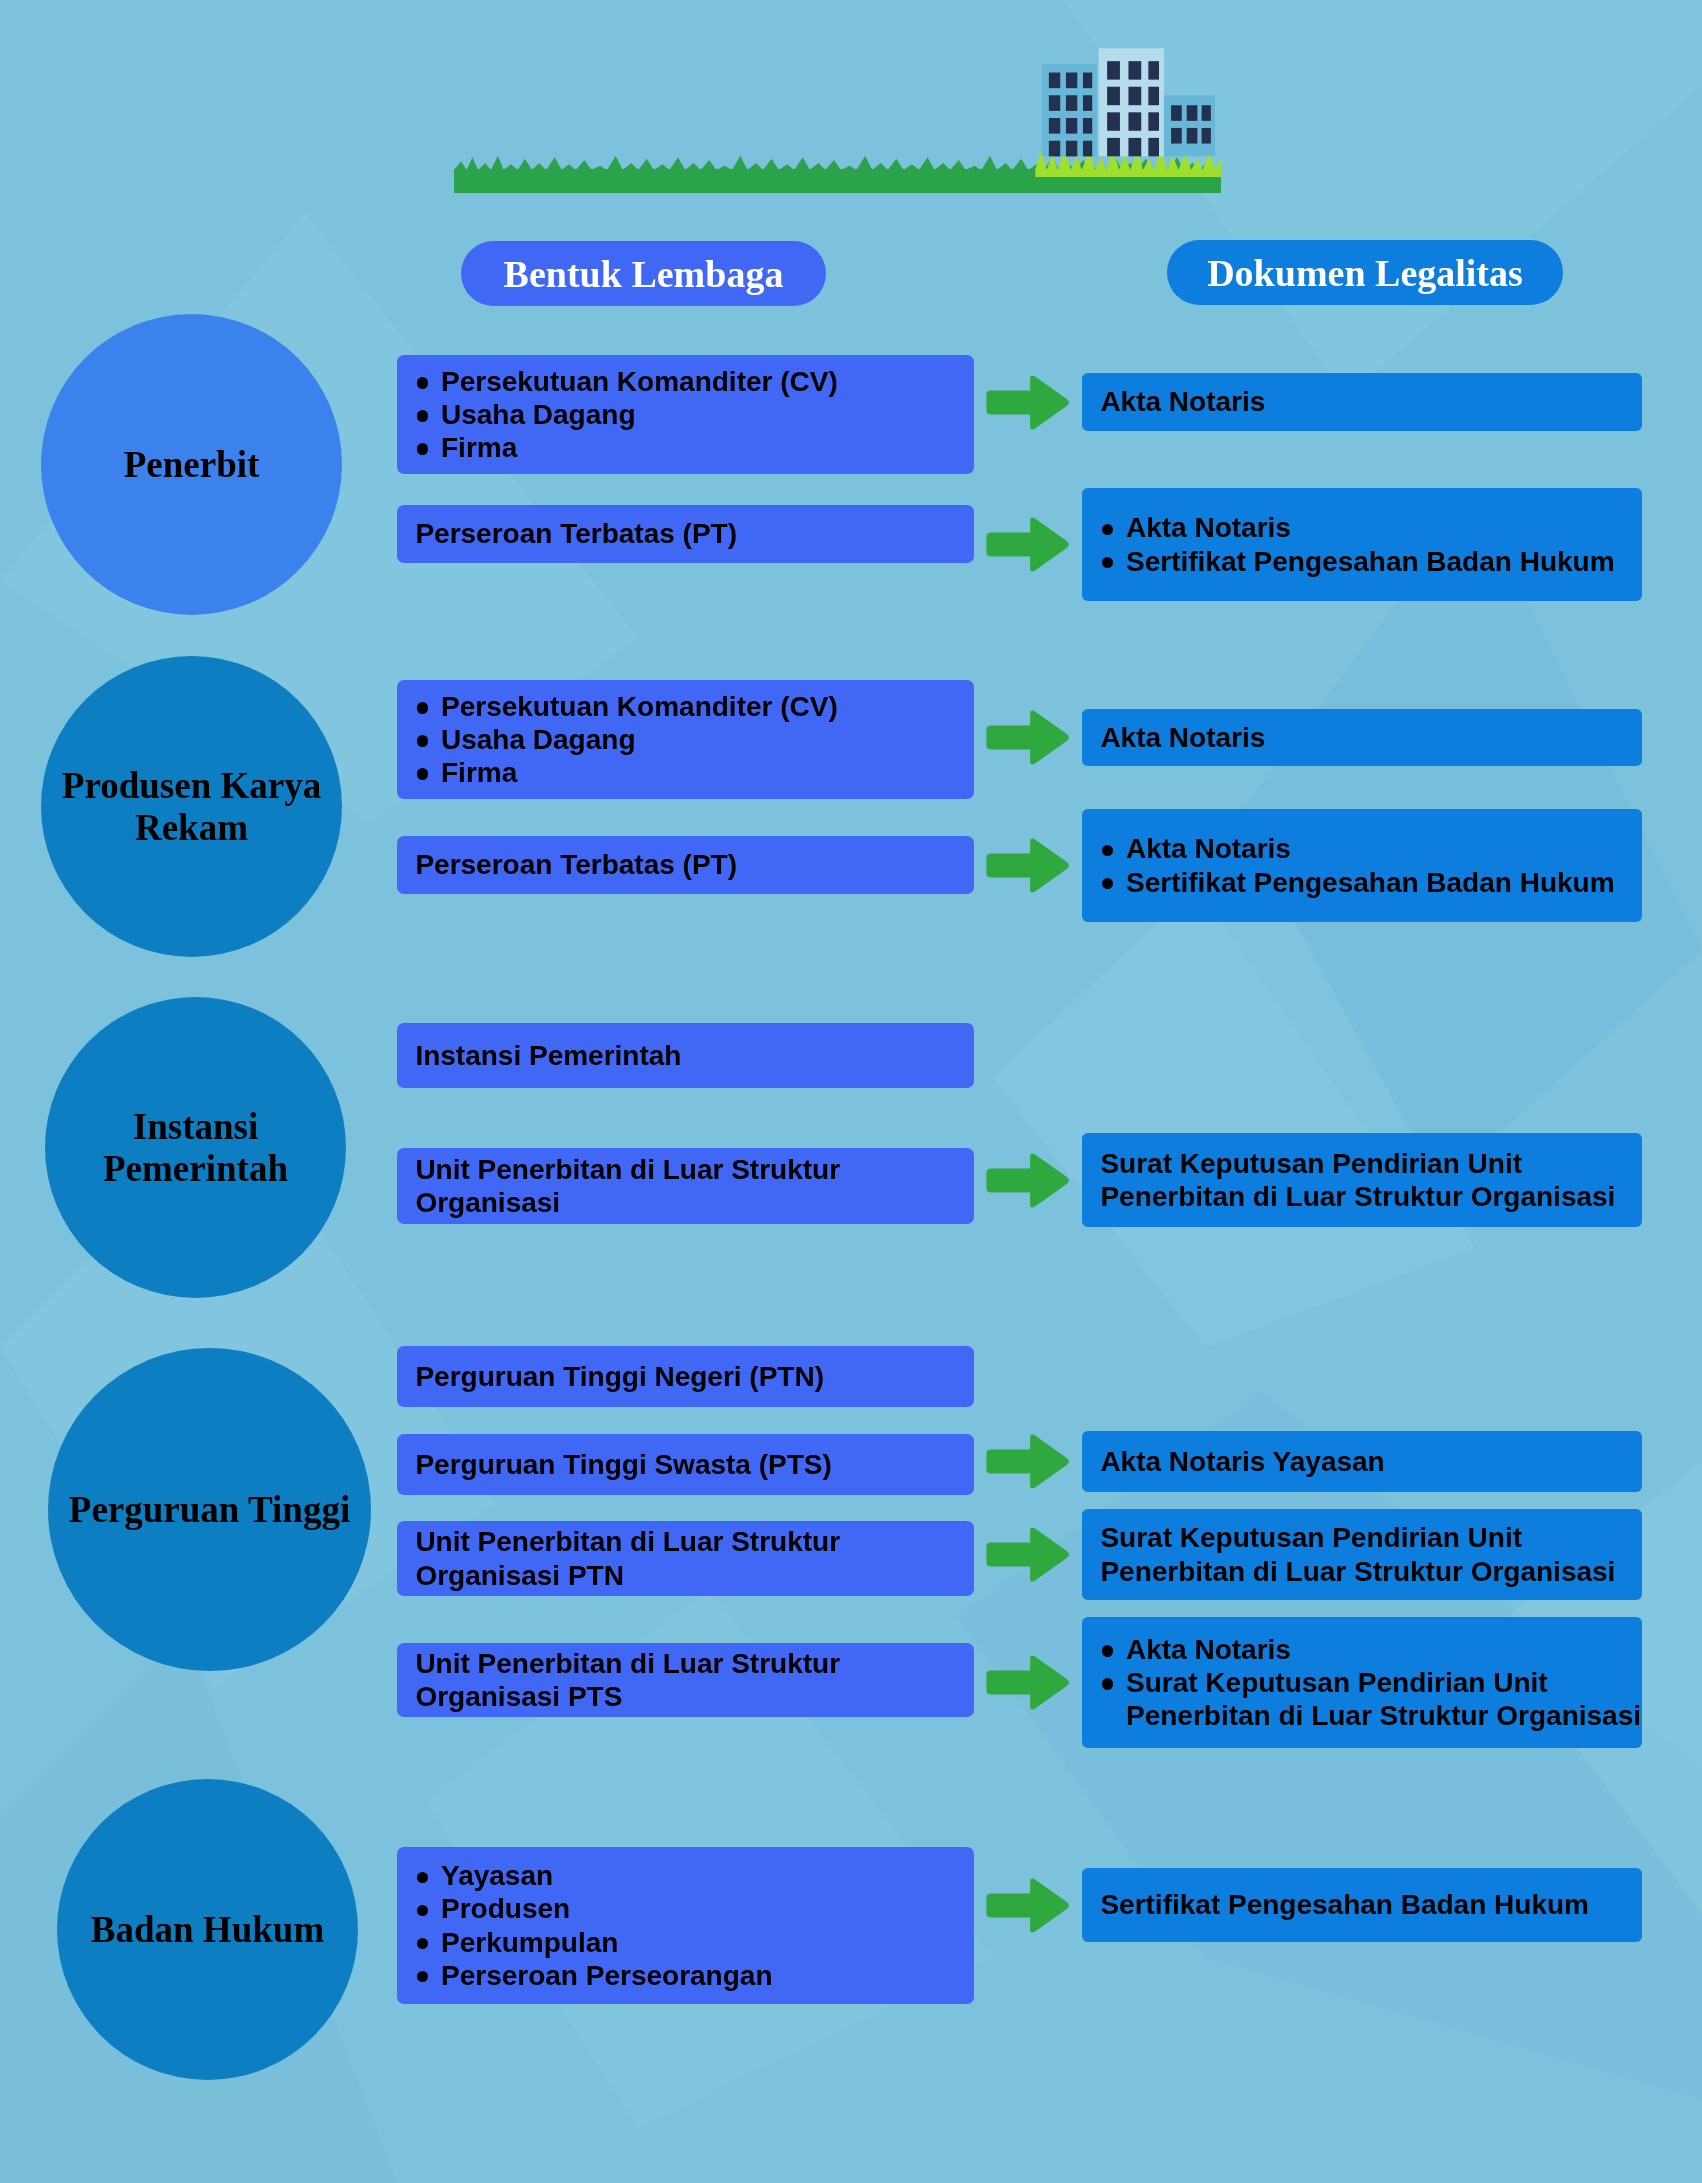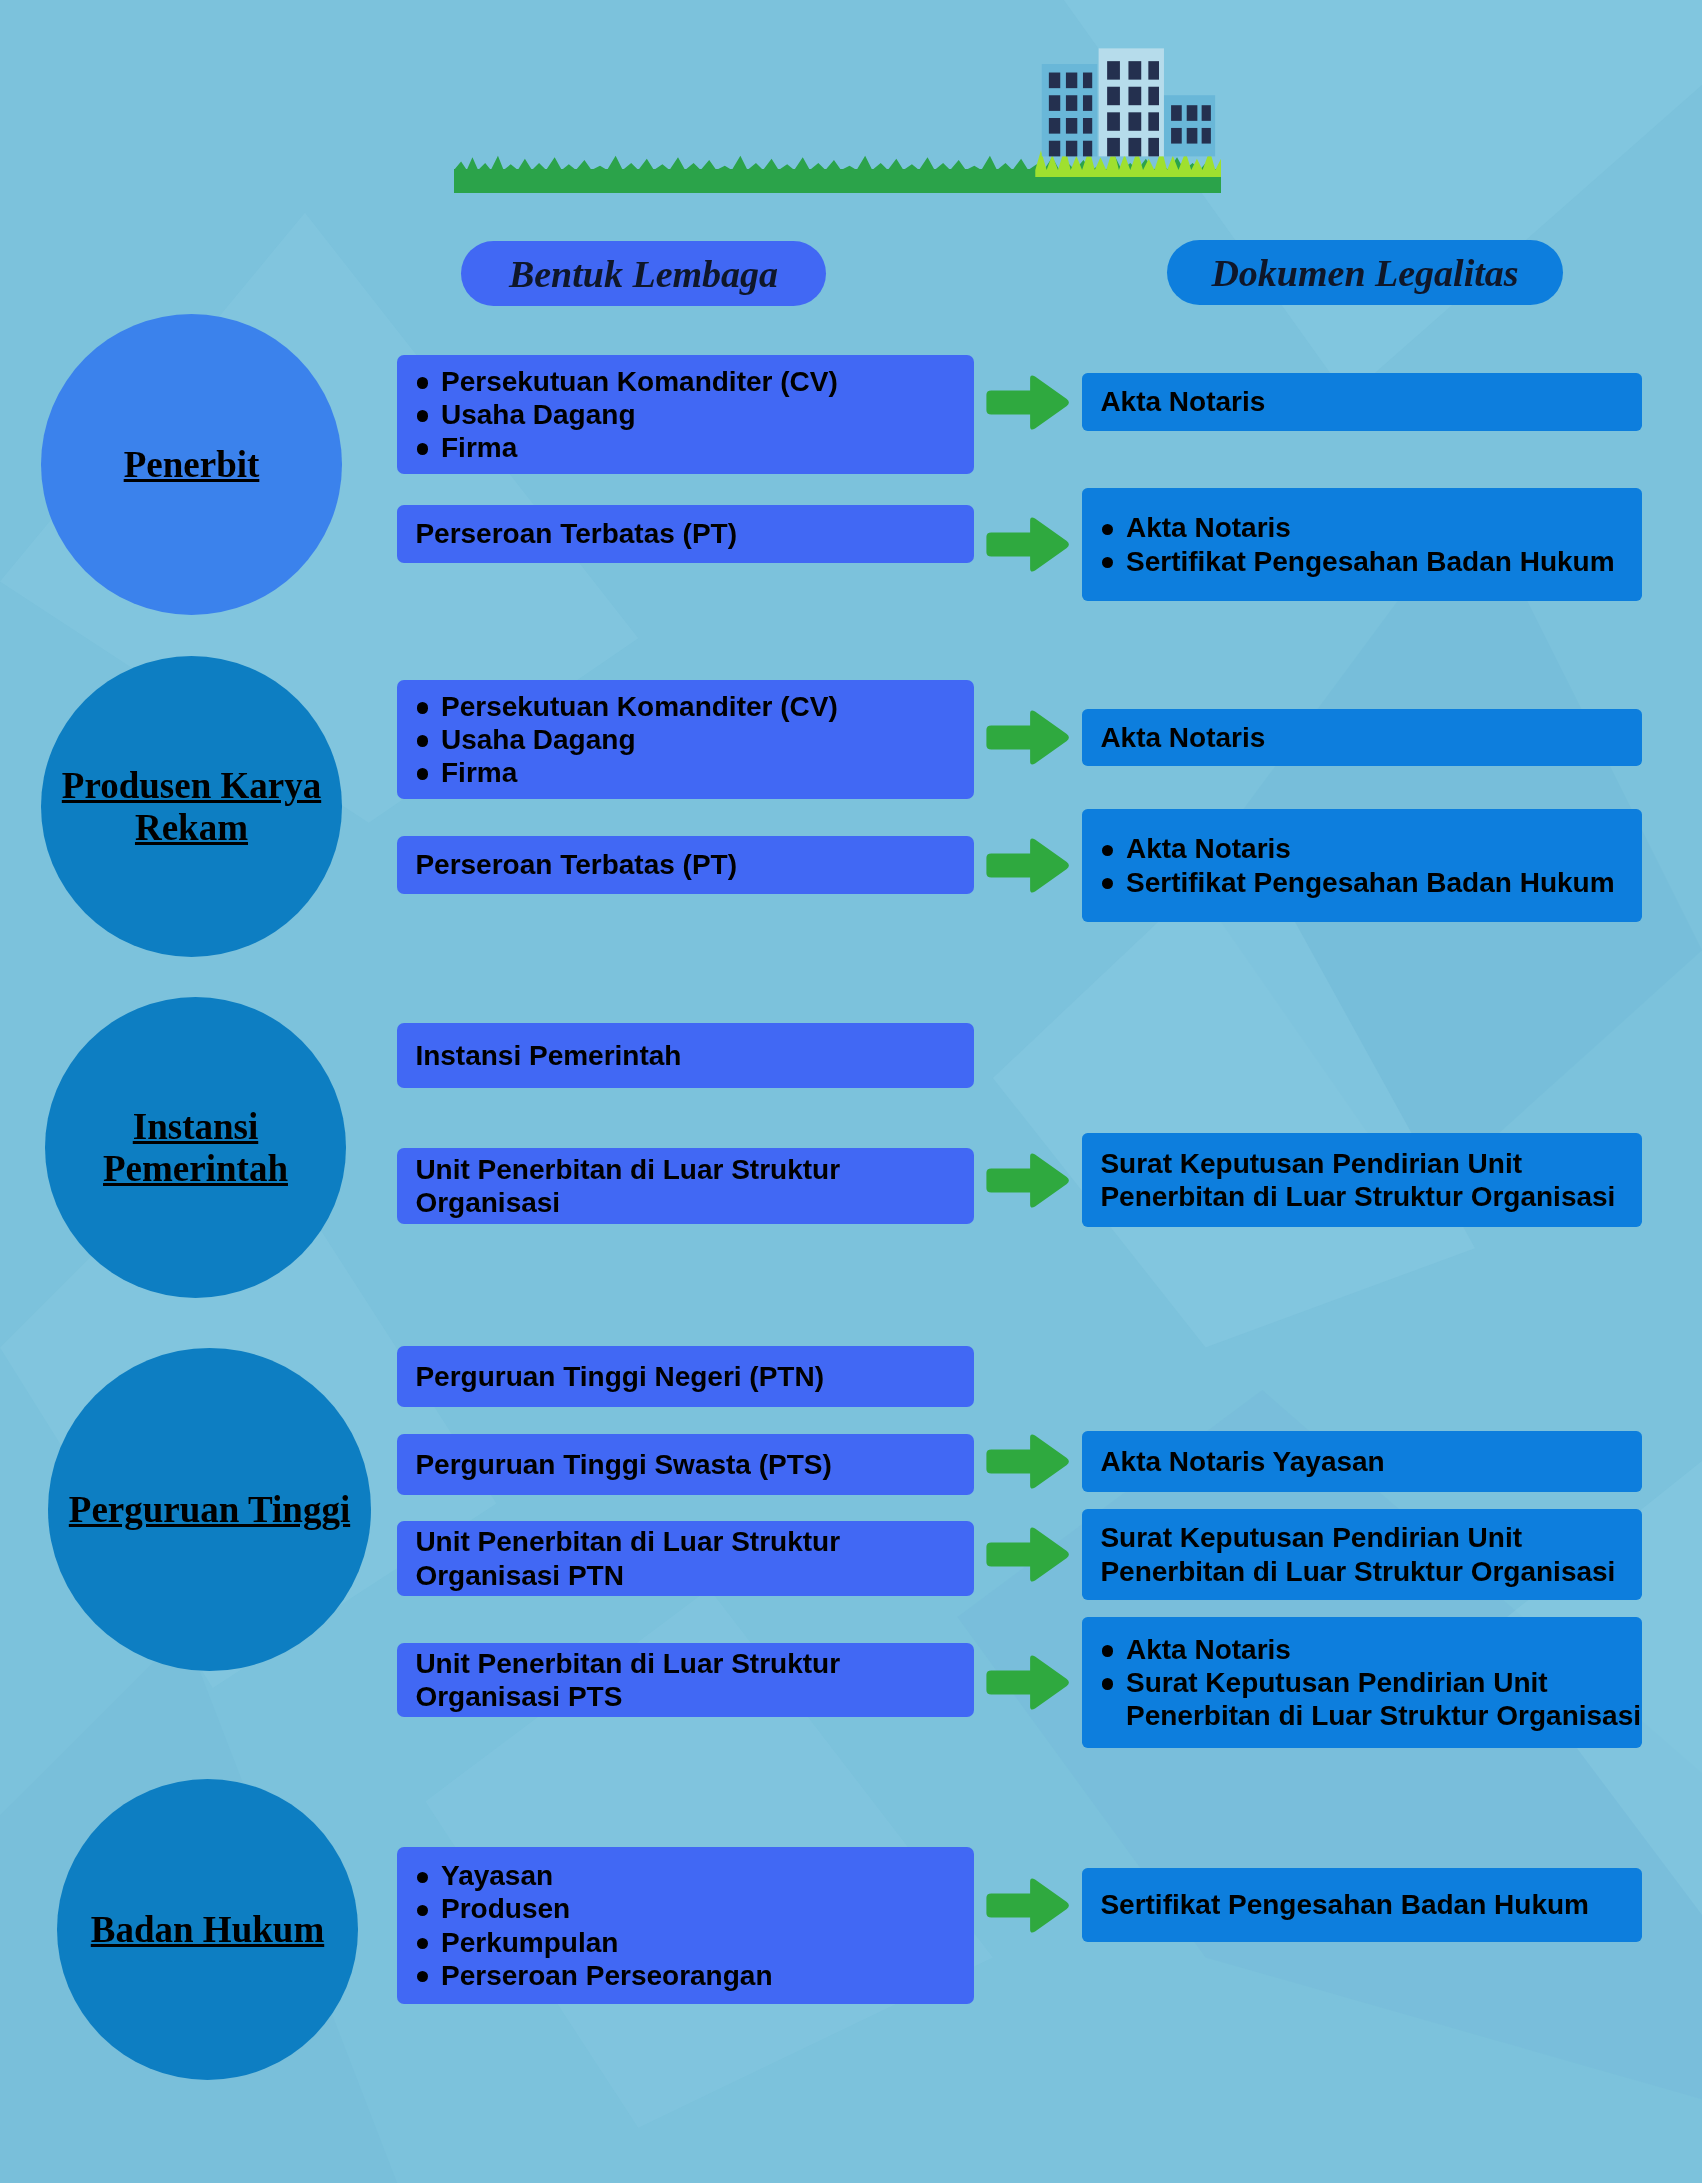--- a/index.html
+++ b/index.html
@@ -35,38 +35,36 @@
   .grass-svg{position:absolute;left:0px;top:89px;width:767px;height:31px;}
   .buildings{position:absolute;left:582px;top:-20px;width:192px;height:135px;}
 
   
   .pill{
     position:absolute;
     display:flex;align-items:center;justify-content:center;
     border-radius:57px;
     font-family:"Liberation Serif", serif;
     font-weight:700;
-    color:#0f172a;
+    color:#ffffff;
     z-index:6;
-    font-style:italic;
   }
   #pill-bentuk{left:461px;top:241px;width:365px;height:65px;background:#4168f4;font-size:38px;}
   #pill-dokumen{left:1167px;top:240px;width:396px;height:65px;background:#0d7edd;font-size:38px;}
 
   
   .circle{
     position:absolute;border-radius:50%;
     display:flex;align-items:center;justify-content:center;
     text-align:center;
     font-family:"Liberation Serif", serif;
     font-weight:700;
     color:#000;
     line-height:1.12;
     z-index:3;
-    text-decoration:underline;
   }
 
   
   .lbox{
     position:absolute;
     background:#4168f4;
     border-radius:7px;
     color:#000;
     font-weight:700;
     font-size:28px;

